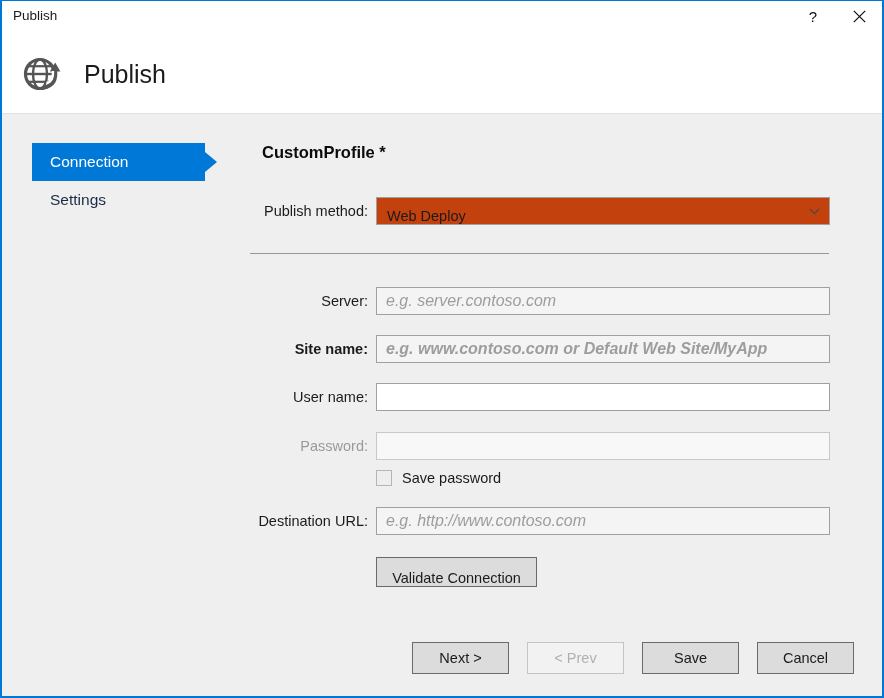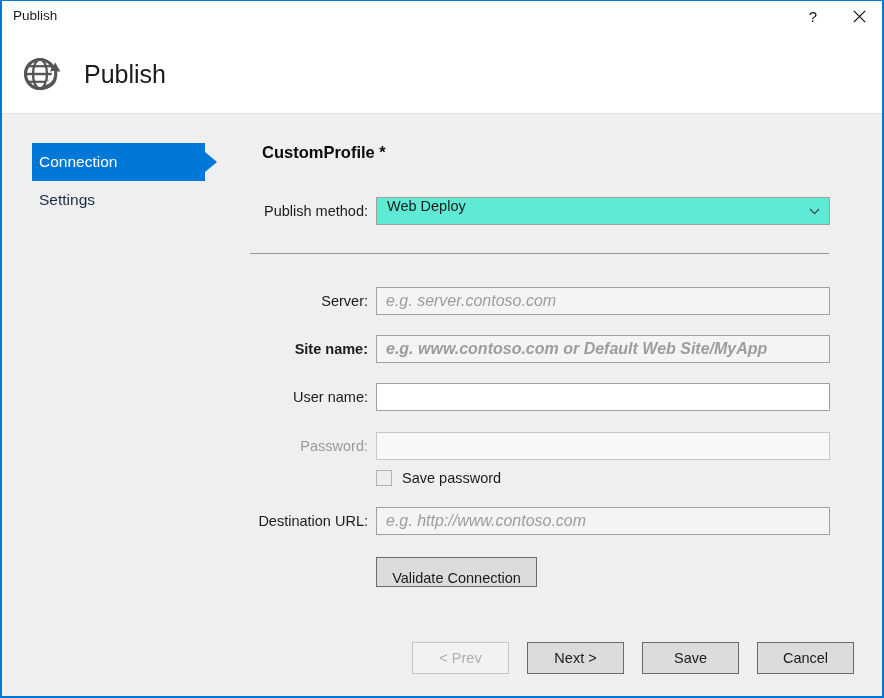--- a/index.html
+++ b/index.html
@@ -107,21 +107,21 @@
     width: 190px;
   }
   .nav-item {
     position: relative;
     height: 38px;
     display: flex;
     align-items: center;
     cursor: default;
   }
   .nav-item .nav-label {
-    padding-left: 7px;
+    padding-left: 18px;
     font-size: 15.5px;
     color: #1b2b44;
     white-space: nowrap;
   }
   .nav-item.selected {
     width: 173px;
     background: #0078d7;
   }
   .nav-item.selected .nav-label {
     color: #ffffff;
@@ -180,24 +180,24 @@
     left: 126px;
     top: 0;
     width: 454px;
     height: 28px;
   }
 
   
   .combobox {
     width: 100%;
     height: 100%;
-    background: #5eead4;
+    background: #c2410c;
     border: 1px solid #a0a0a0;
     display: flex;
-    align-items: flex-start;
+    align-items: flex-end;
     position: relative;
     cursor: default;
   }
   .combobox .cb-value {
     padding-left: 10px;
     font-size: 14.5px;
     color: #1b1b1b;
     white-space: nowrap;
   }
   .combobox .cb-arrow {
@@ -432,20 +432,20 @@
             <span class="tb-text">e.g. http://www.contoso.com</span>
           </div>
         </div>
       </div>
 
       <button id="validate-btn">Validate Connection</button>
 
     </div>
 
     <div id="footer-buttons">
+      <button class="dlg-btn">Next &gt;</button>
       <button class="dlg-btn disabled">&lt; Prev</button>
-      <button class="dlg-btn">Next &gt;</button>
       <button class="dlg-btn">Save</button>
       <button class="dlg-btn">Cancel</button>
     </div>
 
   </div>
 </div>
 
 </body></html>

